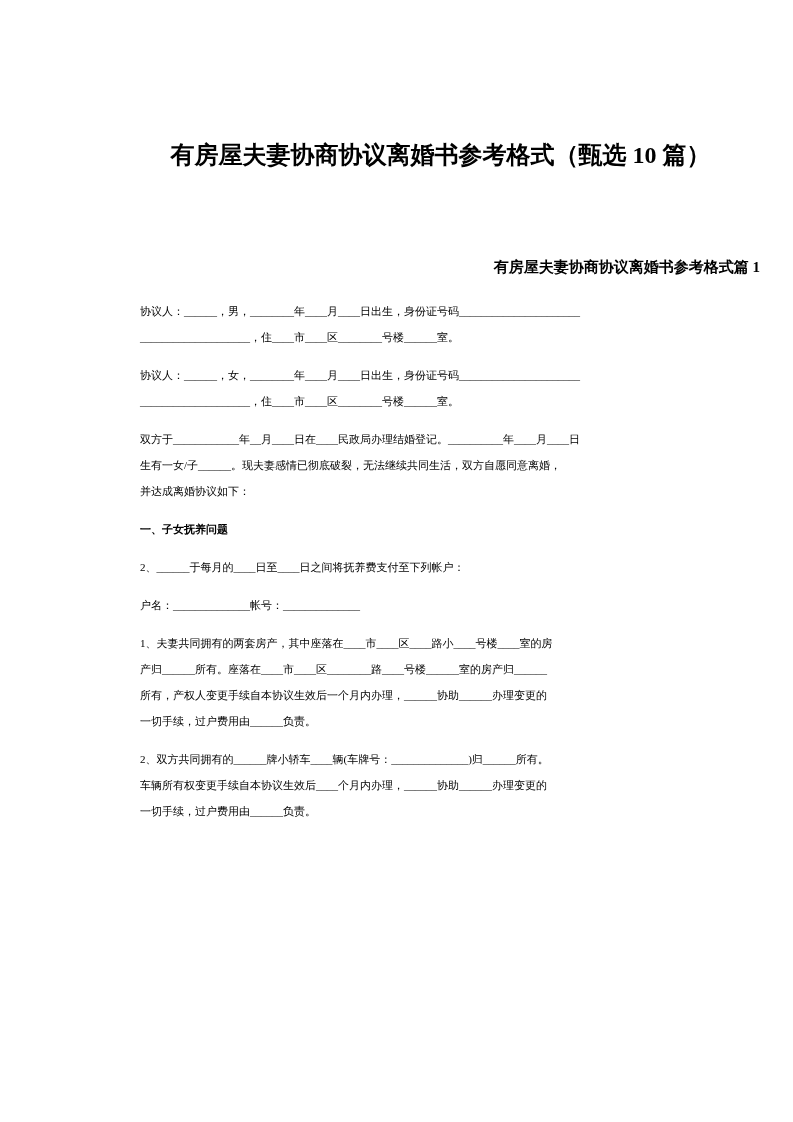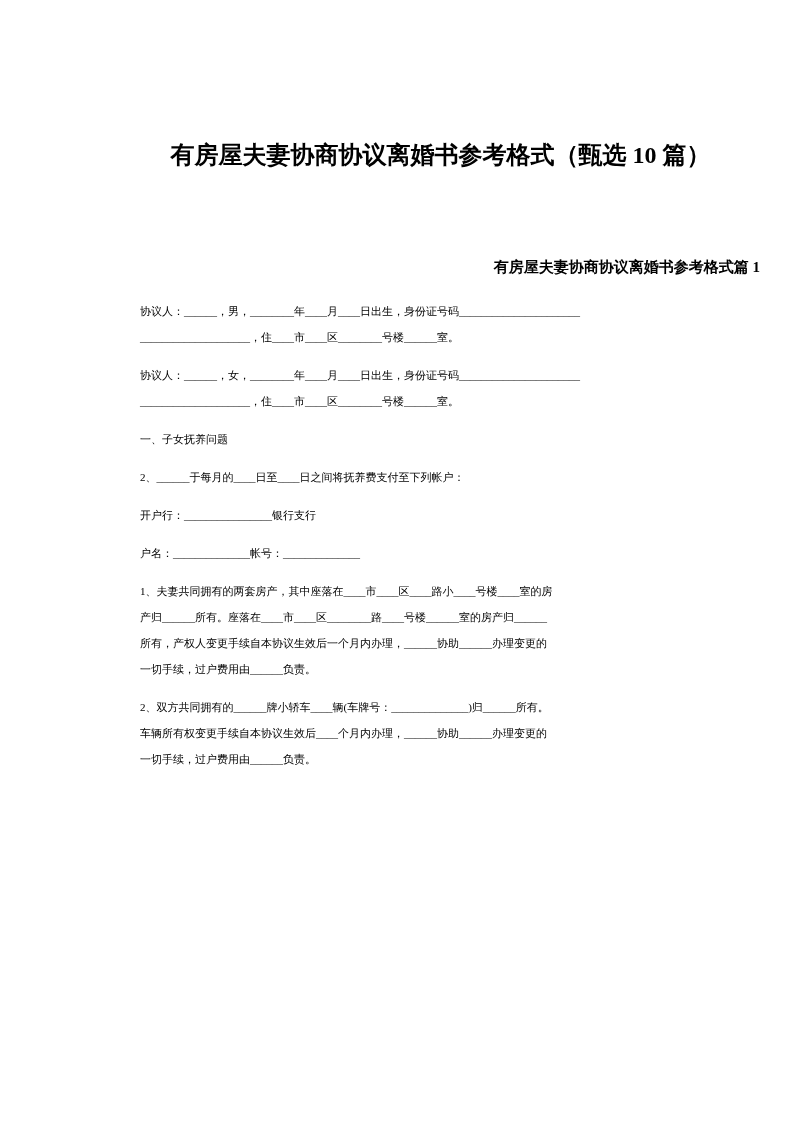--- a/index.html
+++ b/index.html
@@ -37,37 +37,39 @@
   .para, .sec-heading {
     font-size: 11px;
     line-height: 26px;
     margin: 12px 0;
     white-space: pre-wrap;
     font-weight: normal;
     letter-spacing: 0;
   }
   .sec-heading {
     
-    font-weight: normal;
+    font-weight: bold;
   }
 </style>
 </head>
 <body>
 
 <div class="page">
   <h1 class="doc-title">有房屋夫妻协商协议离婚书参考格式（甄选 10 篇）</h1>
   <h2 class="doc-heading">有房屋夫妻协商协议离婚书参考格式篇 1</h2>
   <div>
       <p class="para">协议人：______，男，________年____月____日出生，身份证号码______________________
 ____________________，住____市____区________号楼______室。</p>
       <p class="para">协议人：______，女，________年____月____日出生，身份证号码______________________
 ____________________，住____市____区________号楼______室。</p>
+      <p class="para">双方于____________年__月____日在____民政局办理结婚登记。__________年____月____日
+生有一女/子______。现夫妻感情已彻底破裂，无法继续共同生活，双方自愿同意离婚，
+并达成离婚协议如下：</p>
       <h3 class="sec-heading">一、子女抚养问题</h3>
       <p class="para">2、______于每月的____日至____日之间将抚养费支付至下列帐户：</p>
-      <p class="para">开户行：________________银行支行</p>
       <p class="para">户名：______________帐号：______________</p>
       <p class="para">1、夫妻共同拥有的两套房产，其中座落在____市____区____路小____号楼____室的房
 产归______所有。座落在____市____区________路____号楼______室的房产归______
 所有，产权人变更手续自本协议生效后一个月内办理，______协助______办理变更的
 一切手续，过户费用由______负责。</p>
       <p class="para">2、双方共同拥有的______牌小轿车____辆(车牌号：______________)归______所有。
 车辆所有权变更手续自本协议生效后____个月内办理，______协助______办理变更的
 一切手续，过户费用由______负责。</p>
     </div>
 </div>

